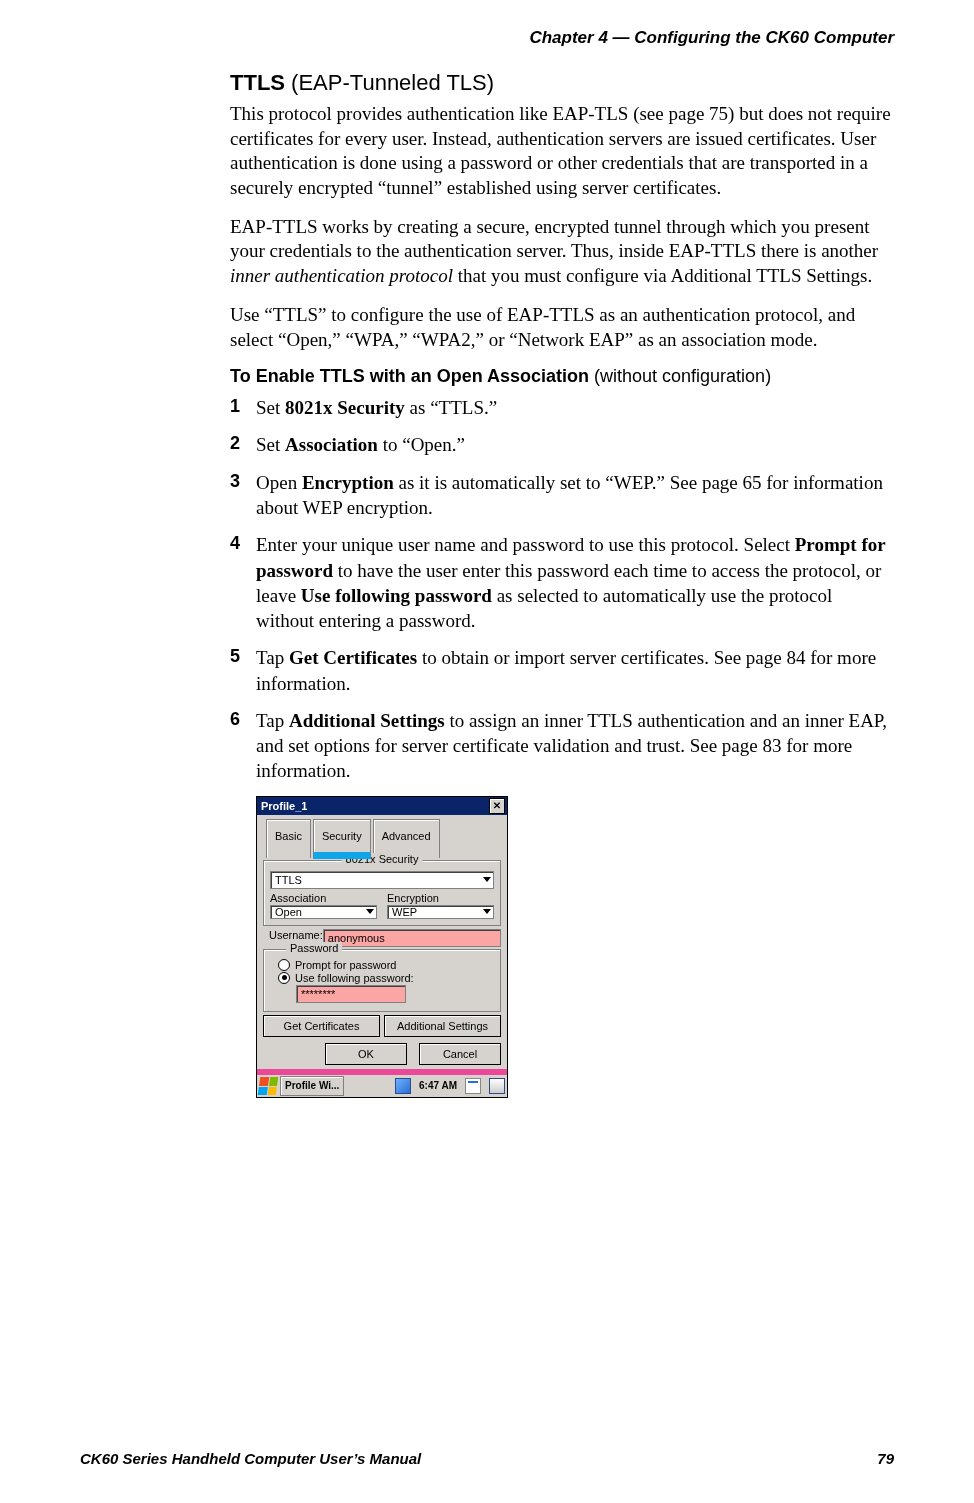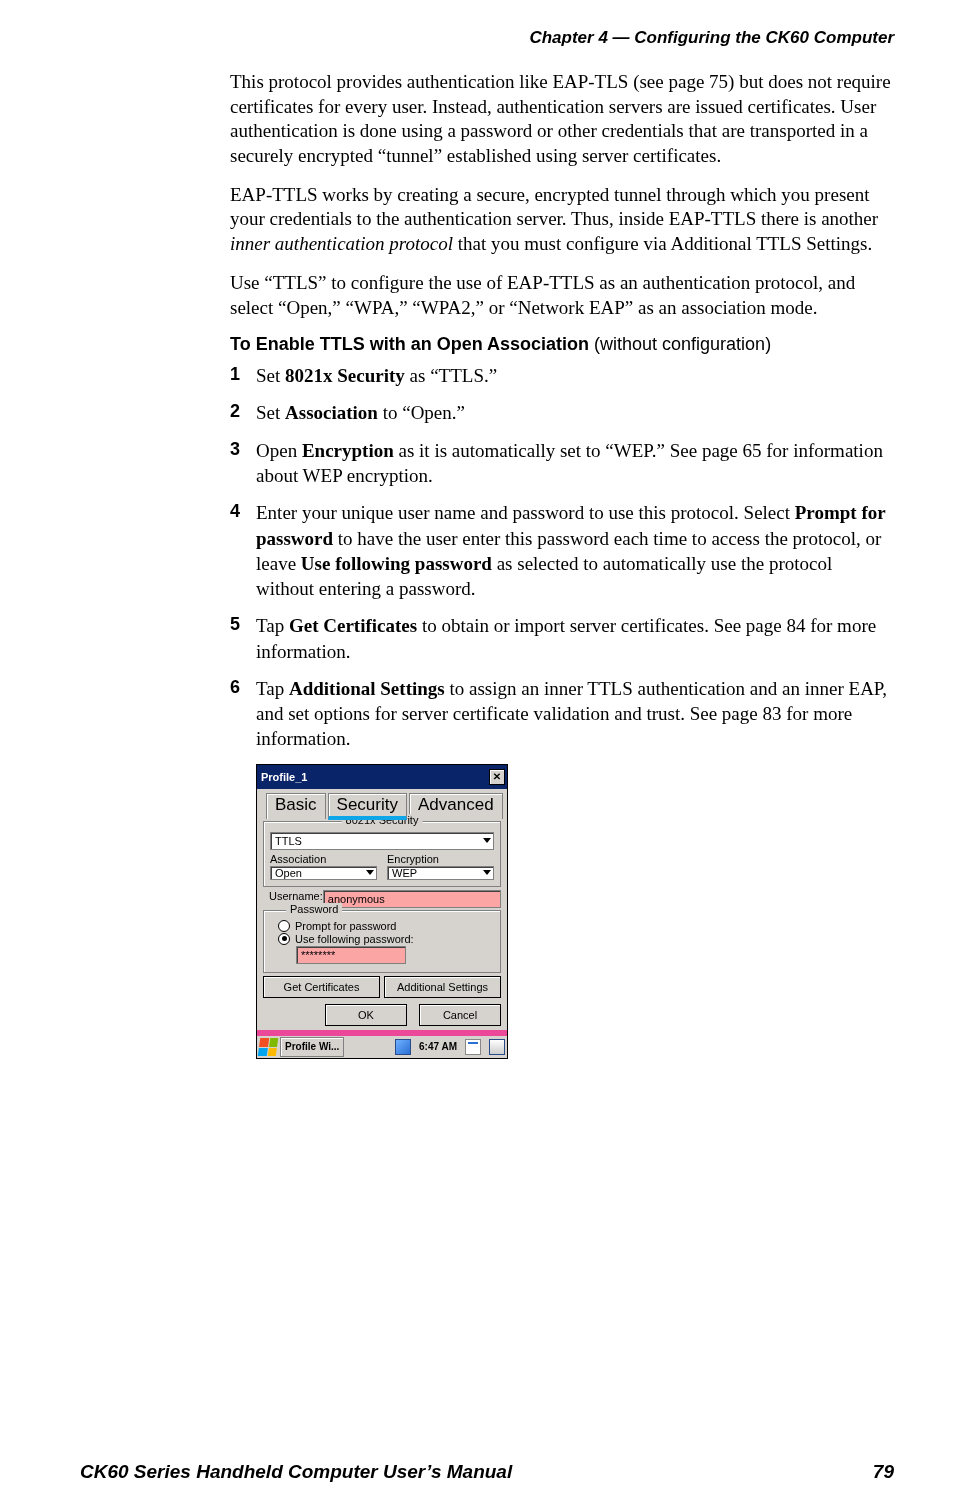--- a/index.html
+++ b/index.html
@@ -71,46 +71,46 @@
     font-weight: 700;
     font-family: "Segoe UI", "Helvetica Neue", Arial, sans-serif;
     font-size: 18px;
   }
   .b { font-weight: 700; }
   .i { font-style: italic; }
 
   
   .footer {
     position: absolute;
-    bottom: 20px;
+    bottom: 36px;
     left: 80px;
     right: 80px;
     display: flex;
     justify-content: space-between;
     font-family: "Segoe UI", "Helvetica Neue", Arial, sans-serif;
     font-weight: 700;
     font-style: italic;
-    font-size: 19px;
+    font-size: 15px;
   }
 
   
   .win {
     width: 250px;
     border: 1px solid #000;
     background: #d6d3ce;
     font-family: Tahoma, "MS Sans Serif", Arial, sans-serif;
     font-size: 11px;
     margin-top: 12px;
     margin-left: 26px;
   }
   .titlebar {
     background: #0a246a;
     color: #fff;
     font-weight: 700;
-    height: 24px;
+    height: 18px;
     display: flex;
     align-items: center;
     justify-content: space-between;
     padding: 0 2px 0 4px;
   }
   .close-btn {
     background: #d6d3ce;
     color: #000;
     width: 14px;
     height: 14px;
@@ -128,29 +128,29 @@
   .tabs {
     display: flex;
     gap: 2px;
     margin-bottom: 2px;
     margin-left: 3px;
   }
   .tab {
     border: 1px solid #808080;
     border-bottom: none;
     background: #d6d3ce;
-    padding: 1px 8px;
-    font-size: 17px;
+    padding: 10px 8px;
+    font-size: 11px;
     box-shadow: inset 1px 1px 0 #fff;
   }
   .tab.active {
     background: #d6d3ce;
     position: relative;
     z-index: 2;
-    border-bottom: 4px solid #0ea5e9;
+    border-bottom: 7px solid #0ea5e9;
     margin-bottom: -1px;
   }
   .fieldset {
     border: 1px solid #808080;
     box-shadow: inset 1px 1px 0 #fff;
     padding: 6px 6px 6px 6px;
     position: relative;
     margin-bottom: 3px;
   }
   .fieldset .legend {
@@ -298,20 +298,23 @@
   .tray-icon.kbd { background: linear-gradient(#fff,#ccc); }
 </style>
 </head>
 <body>
 
 <div class="page">
   <div class="chapter-header">Chapter 4 —  Configuring the CK60 Computer</div>
 
   <div class="content">
 
+    <h2 class="section-title">
+      <span class="b">TTLS</span><span class="subtitle"> (EAP-Tunneled TLS)</span>
+    </h2>
 
     <p class="body">This protocol provides authentication like EAP-TLS (see page 75) but does not require certificates for every user. Instead, authentication servers are issued certificates. User authentication is done using a password or other credentials that are transported in a securely encrypted “tunnel” established using server certificates.</p>
 
     <p class="body">
       <span>EAP-TTLS works by creating a secure, encrypted tunnel through which you present your credentials to the authentication server. Thus, inside EAP-TTLS there is another </span><span class="i">inner authentication protocol</span><span> that you must configure via Additional TTLS Settings.</span>
     </p>
 
     <p class="body">Use “TTLS” to configure the use of EAP-TTLS as an authentication protocol, and select “Open,” “WPA,” “WPA2,” or “Network EAP” as an association mode.</p>
 
     <div class="sub-heading">

